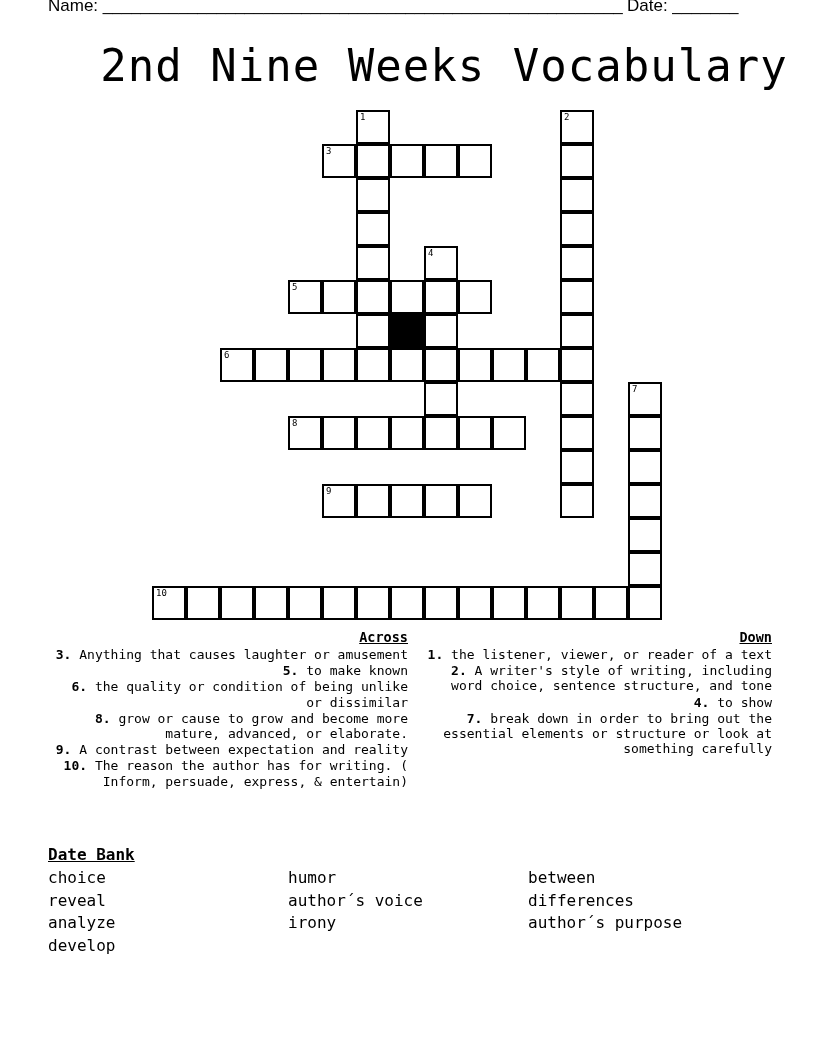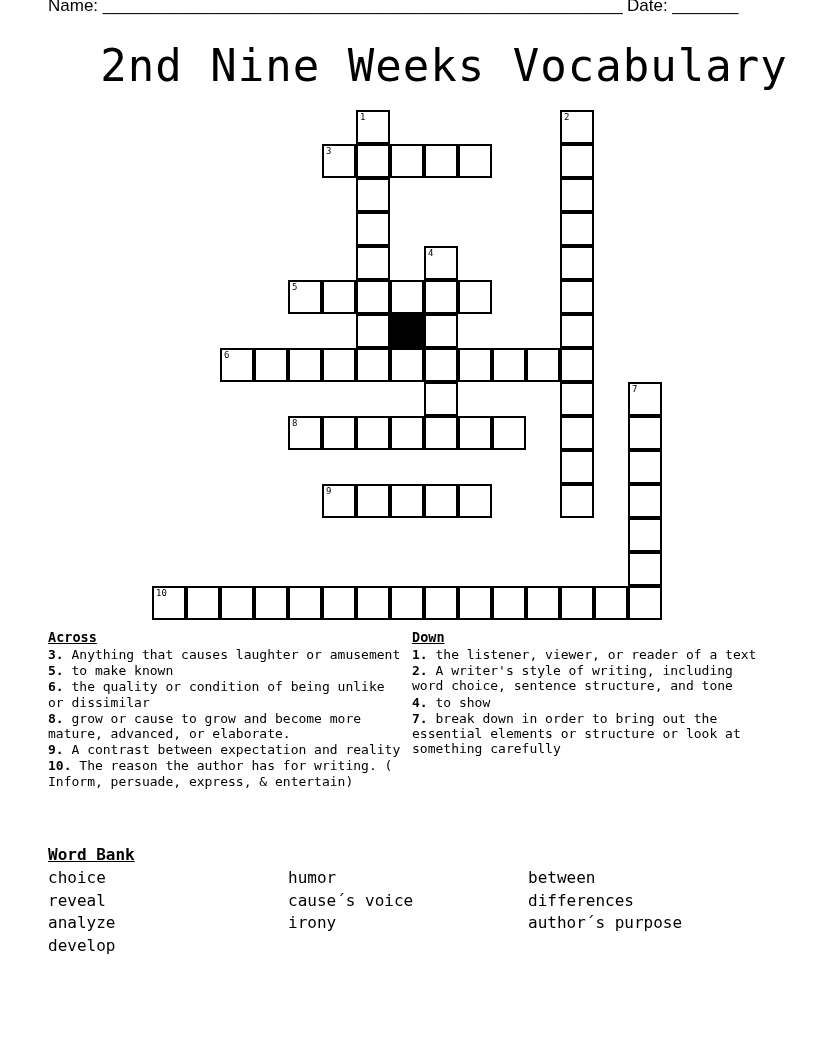--- a/index.html
+++ b/index.html
@@ -4,21 +4,21 @@
 <style>
   html, body { margin: 0; padding: 0; background: #ffffff; }
   body { width: 816px; height: 1056px; position: relative; overflow: hidden; color: #000; }
   .header { position: absolute; top: -4px; left: 48px; font-family: "Liberation Sans", sans-serif; font-size: 17px; white-space: nowrap; }
   .header .date { position: absolute; left: 579px; top: 0; }
   .title { position: absolute; top: 40px; left: 0; width: 816px; text-align: center; font-family: "DejaVu Sans Mono", monospace; font-size: 44px; letter-spacing: 1px; line-height: 52px; padding-left: 36px; }
   .grid { position: absolute; left: 0; top: 0; }
   .cell { position: absolute; width: 34px; height: 34px; box-sizing: border-box; border: 2px solid #000; background: #fff; }
   .cell.black { background: #000; }
   .cell .num { position: absolute; top: 0px; left: 2px; font-family: "DejaVu Sans Mono", monospace; font-size: 9px; line-height: 10px; }
-  .clues { position: absolute; font-family: "DejaVu Sans Mono", monospace; font-size: 13px; line-height: 15.2px; }
+  .clues { position: absolute; font-family: "DejaVu Sans Mono", monospace; font-size: 13px; line-height: 15.2px; text-align: right; }
   .clues.across { left: 48px; top: 629px; width: 360px; }
   .clues.down { left: 412px; top: 629px; width: 360px; }
   .clues h3 { margin: 0 0 2px 0; font-size: 13.5px; font-weight: bold; text-decoration: underline; line-height: 16px; }
   .clue { margin: 0 0 1px 0; }
   .clue b { font-weight: bold; }
   .wordbank { position: absolute; left: 48px; top: 845px; font-family: "DejaVu Sans Mono", monospace; }
   .wordbank h3 { margin: 0; font-size: 16px; font-weight: bold; text-decoration: underline; line-height: 20px; }
   .wb-grid { display: grid; grid-template-columns: 240px 240px 240px; font-size: 16px; line-height: 22.7px; margin-top: 2px; }
 </style>
 </head>
@@ -145,26 +145,26 @@
   <h3>Down</h3>
   <div id="down-list">
       <div class="clue"><b>1.</b><span> the listener, viewer, or reader of a text</span></div>
       <div class="clue"><b>2.</b><span> A writer's style of writing, including word choice, sentence structure, and tone</span></div>
       <div class="clue"><b>4.</b><span> to show</span></div>
       <div class="clue"><b>7.</b><span> break down in order to bring out the essential elements or structure or look at something carefully</span></div>
     </div>
 </div>
 
 <div class="wordbank">
-  <h3>Word Bank</h3>
+  <h3>Date Bank</h3>
   <div class="wb-grid" id="wb-grid">
       <div>choice</div>
       <div>humor</div>
       <div>between</div>
       <div>reveal</div>
-      <div>cause´s voice</div>
+      <div>author´s voice</div>
       <div>differences</div>
       <div>analyze</div>
       <div>irony</div>
       <div>author´s purpose</div>
       <div>develop</div>
     </div>
 </div>
 
 </body></html>

